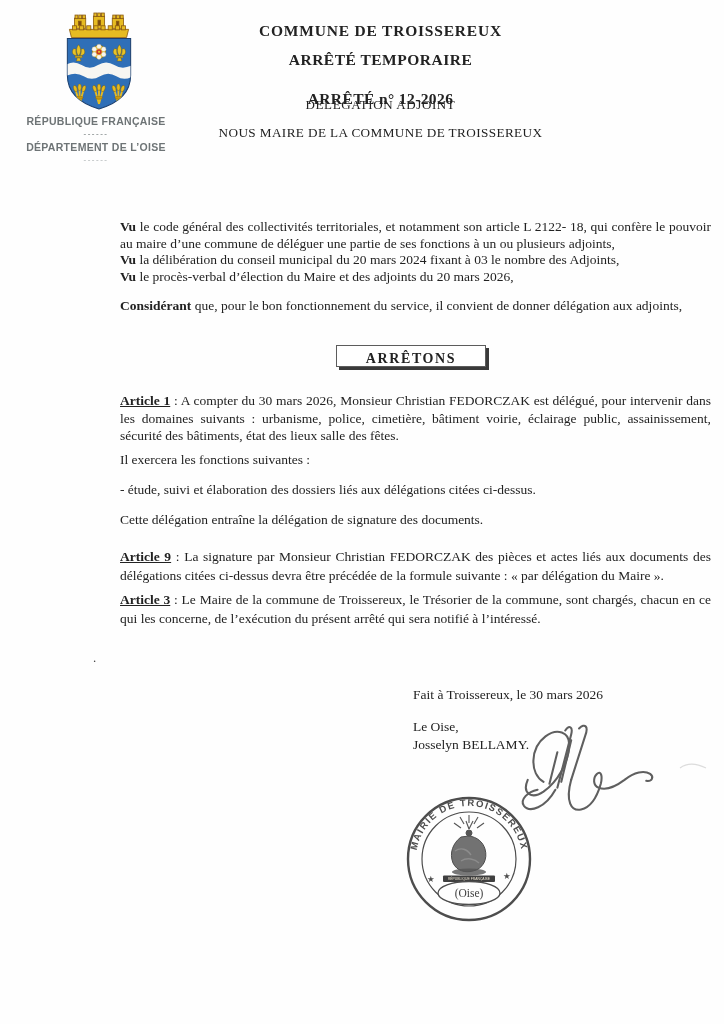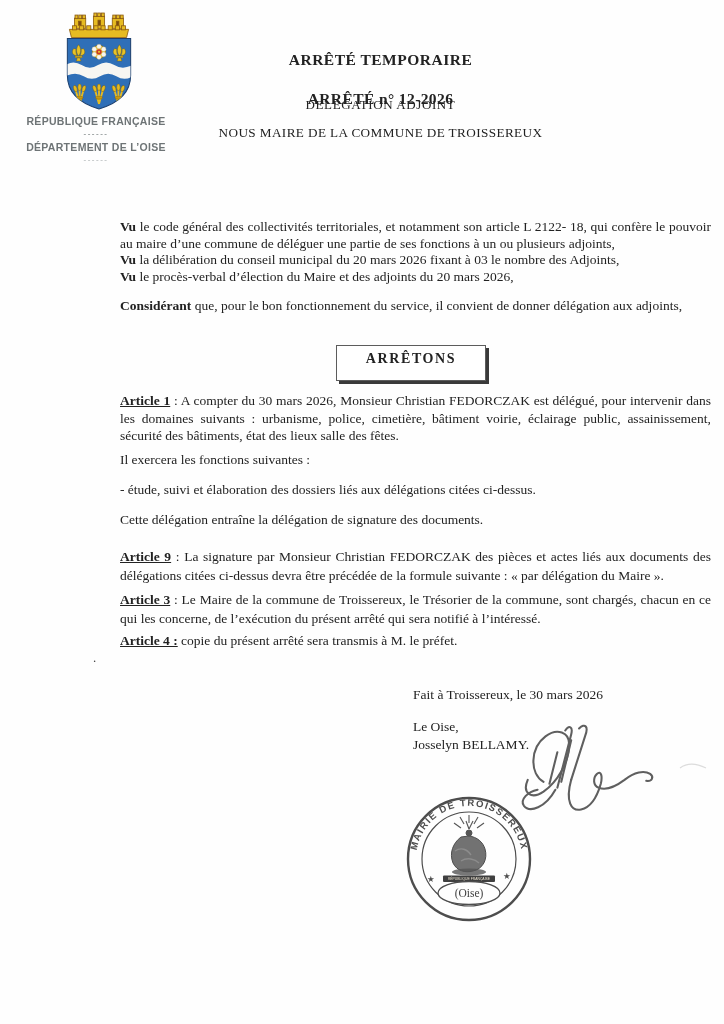--- a/index.html
+++ b/index.html
@@ -25,21 +25,21 @@
   .h-subject{top:97px;font-size:13px;letter-spacing:.6px;}
   .h-authority{top:125px;font-size:13.2px;letter-spacing:.4px;}
   
   .para{position:absolute;left:85px;width:591px;font-size:13.5px;text-align:justify;line-height:17.5px;margin-left:35px;}
   .recitals{top:219px;line-height:16.5px;}
   .recitals p{margin:0;}
   .considerant{top:297px;}
   .lead{font-weight:700;}
   .alead{font-weight:700;text-decoration:underline;}
   .banner{
-    position:absolute;left:336px;top:345px;width:150px;height:36px;box-sizing:border-box;
+    position:absolute;left:336px;top:345px;width:150px;height:22px;box-sizing:border-box;
     border:1px solid #5c5c5c;box-shadow:3px 3px 0 #3a3a3a;background:#fff;
     text-align:center;font-size:14px;font-weight:700;letter-spacing:1.6px;line-height:25px;
   }
   .a1{top:392px;}
   .p-fonctions{top:451px;}
   .p-etude{top:481px;}
   .p-delegation{top:511px;}
   .a2{top:547px;line-height:19px;}
   .a3{top:590px;line-height:19px;}
   .a4{top:632px;}
@@ -138,50 +138,48 @@
     </g>
   </svg>
 
   <div class="masthead-text">
     <div>RÉPUBLIQUE FRANÇAISE</div>
     <div class="sep">------</div>
     <div>DÉPARTEMENT DE L’OISE</div>
     <div class="sep sep2">------</div>
   </div>
 
+  <div class="hline h-commune">COMMUNE DE TROISSEREUX</div>
   <div class="hline h-type">ARRÊTÉ TEMPORAIRE</div>
   <div class="hline h-num">ARRÊTÉ n° 12-2026</div>
   <div class="hline h-subject">DELEGATION ADJOINT</div>
   <div class="hline h-authority">NOUS MAIRE DE LA COMMUNE DE TROISSEREUX</div>
 
   <div class="para recitals">
     <p><span class="lead">Vu</span> <span>le code général des collectivités territoriales, et notamment son article L 2122- 18, qui confère le pouvoir au maire d’une commune de déléguer une partie de ses fonctions à un ou plusieurs adjoints,</span></p>
-    <p><span class="lead">Vu</span> <span>la délibération du conseil municipal du  20 mars 2026 fixant à 03 le nombre des Adjoints,</span></p>
+    <p><span class="lead">Vu</span> <span>la délibération du conseil municipal du  20 mars 2024 fixant à 03 le nombre des Adjoints,</span></p>
     <p><span class="lead">Vu</span> <span>le procès-verbal d’élection du Maire et des adjoints du 20 mars 2026,</span></p>
   </div>
   <div class="para considerant">
     <span class="lead">Considérant</span> <span>que, pour le bon fonctionnement du service, il convient de donner délégation aux adjoints,</span>
   </div>
 
   <div class="banner">ARRÊTONS</div>
 
   <div class="para a1">
     <span class="alead">Article 1</span> <span>: A compter du 30 mars 2026, Monsieur Christian FEDORCZAK est délégué, pour intervenir dans les domaines suivants : urbanisme, police, cimetière, bâtiment voirie, éclairage public, assainissement, sécurité des bâtiments, état des lieux salle des fêtes.</span>
   </div>
   <div class="para p-fonctions">Il exercera les fonctions suivantes :</div>
   <div class="para p-etude">- étude, suivi et élaboration des dossiers liés aux délégations citées ci-dessus.</div>
   <div class="para p-delegation">Cette délégation entraîne la délégation de signature des documents.</div>
   <div class="para a2">
     <span class="alead">Article 9</span> <span>: La signature par Monsieur Christian FEDORCZAK des  pièces et actes liés aux documents des délégations citées ci-dessus devra être précédée de la formule suivante : « par délégation du Maire ».</span>
   </div>
   <div class="para a3">
     <span class="alead">Article 3</span> <span>: Le Maire de la commune de Troissereux, le Trésorier de la commune, sont chargés, chacun en ce qui les concerne, de l’exécution du présent arrêté qui sera notifié à l’intéressé.</span>
-  </div>
-  <div class="para a4">
-    <span class="alead">Article 4 :</span> <span>copie du présent arrêté sera transmis à M. le préfet.</span>
   </div>
   <div class="stray">.</div>
 
   <div class="place-date">Fait à Troissereux, le 30 mars 2026</div>
   <div class="sig-lines">
     <div>Le Oise,</div>
     <div>Josselyn BELLAMY.</div>
   </div>
 
   <svg class="signature" width="158" height="100" viewBox="0 0 160 100" fill="none" stroke="#5f5f5f" stroke-width="2.1" stroke-linecap="round">

